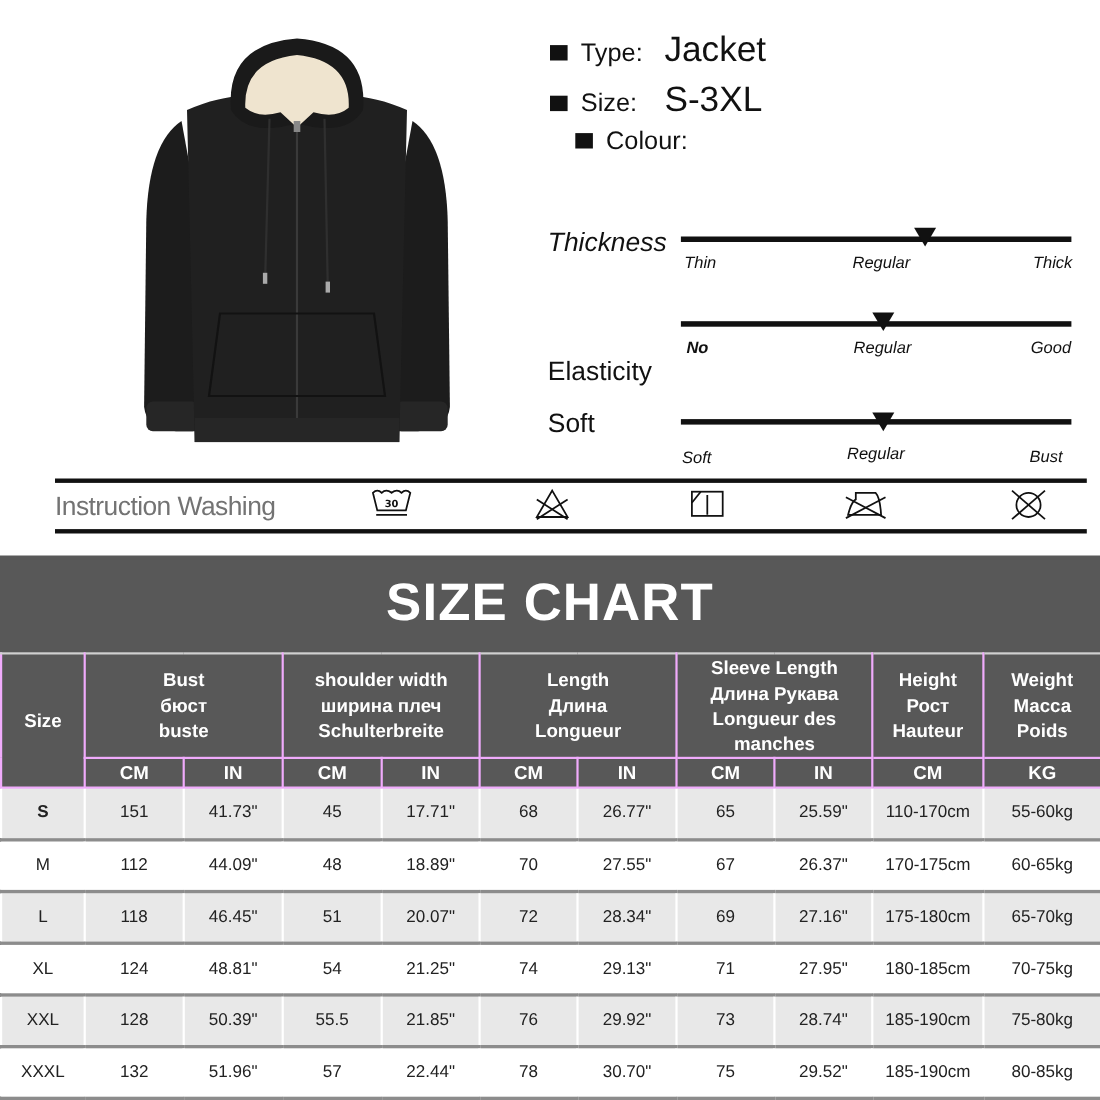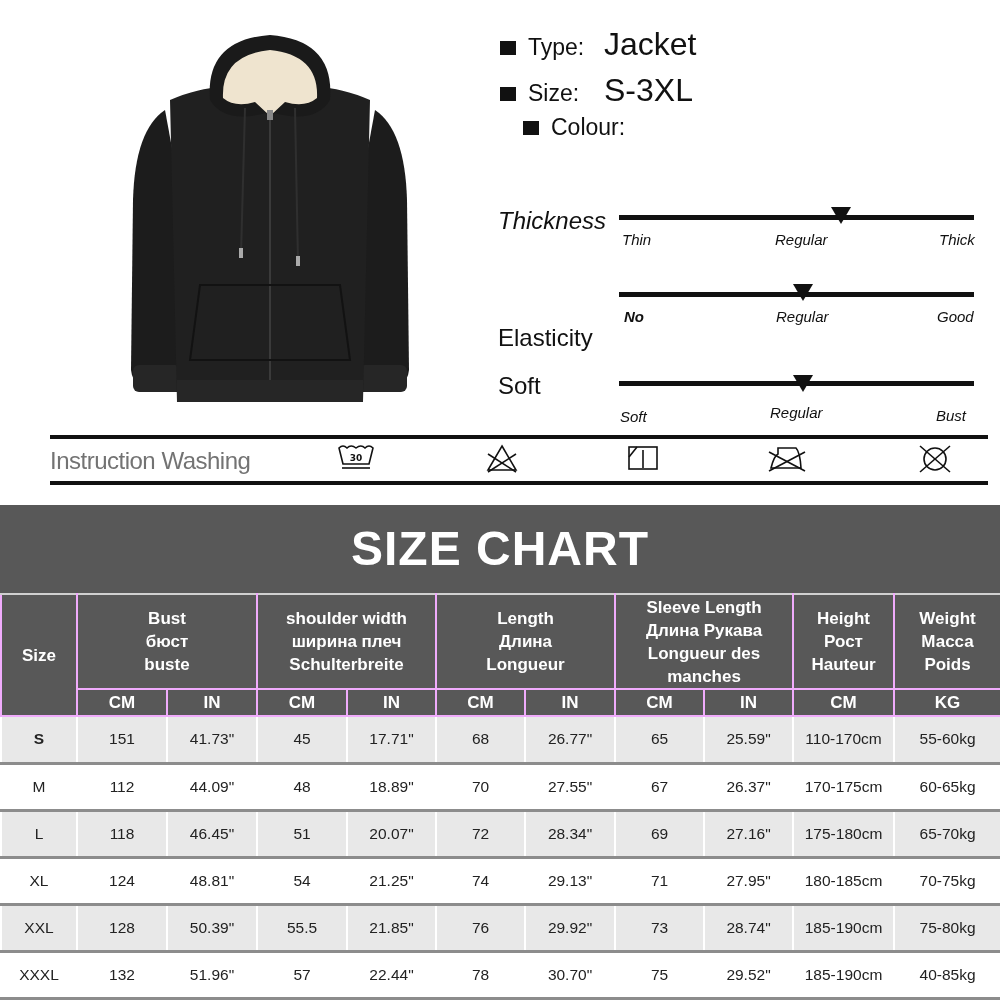--- a/index.html
+++ b/index.html
@@ -304,21 +304,21 @@
         <td class="size-cell">XXXL</td>
         <td>132</td>
         <td>51.96"</td>
         <td>57</td>
         <td>22.44"</td>
         <td>78</td>
         <td>30.70"</td>
         <td>75</td>
         <td>29.52"</td>
         <td>185-190cm</td>
-        <td>40-85kg</td>
+        <td>80-85kg</td>
       </tr>
       <tr class="shade">
         <td></td>
           <td></td>
           <td></td>
           <td></td>
           <td></td>
           <td></td>
           <td></td>
           <td></td>

